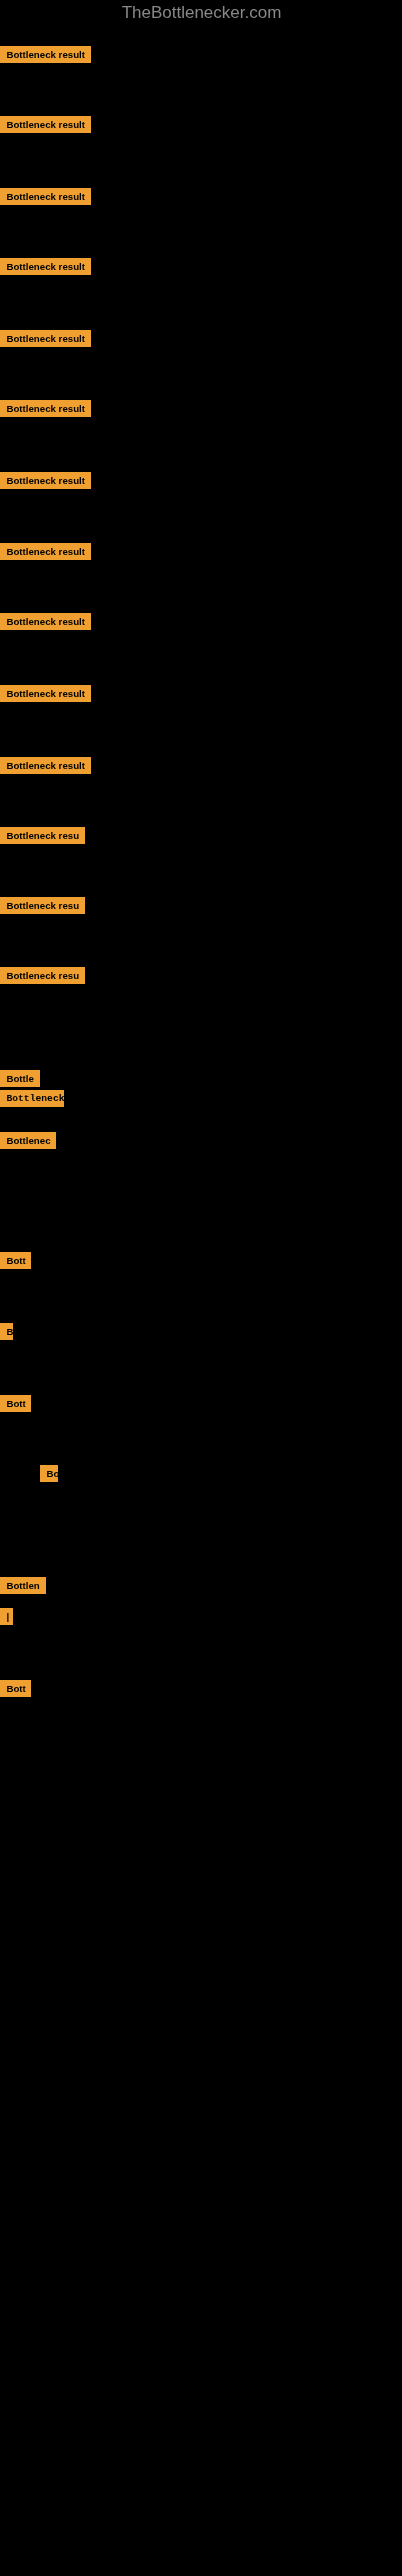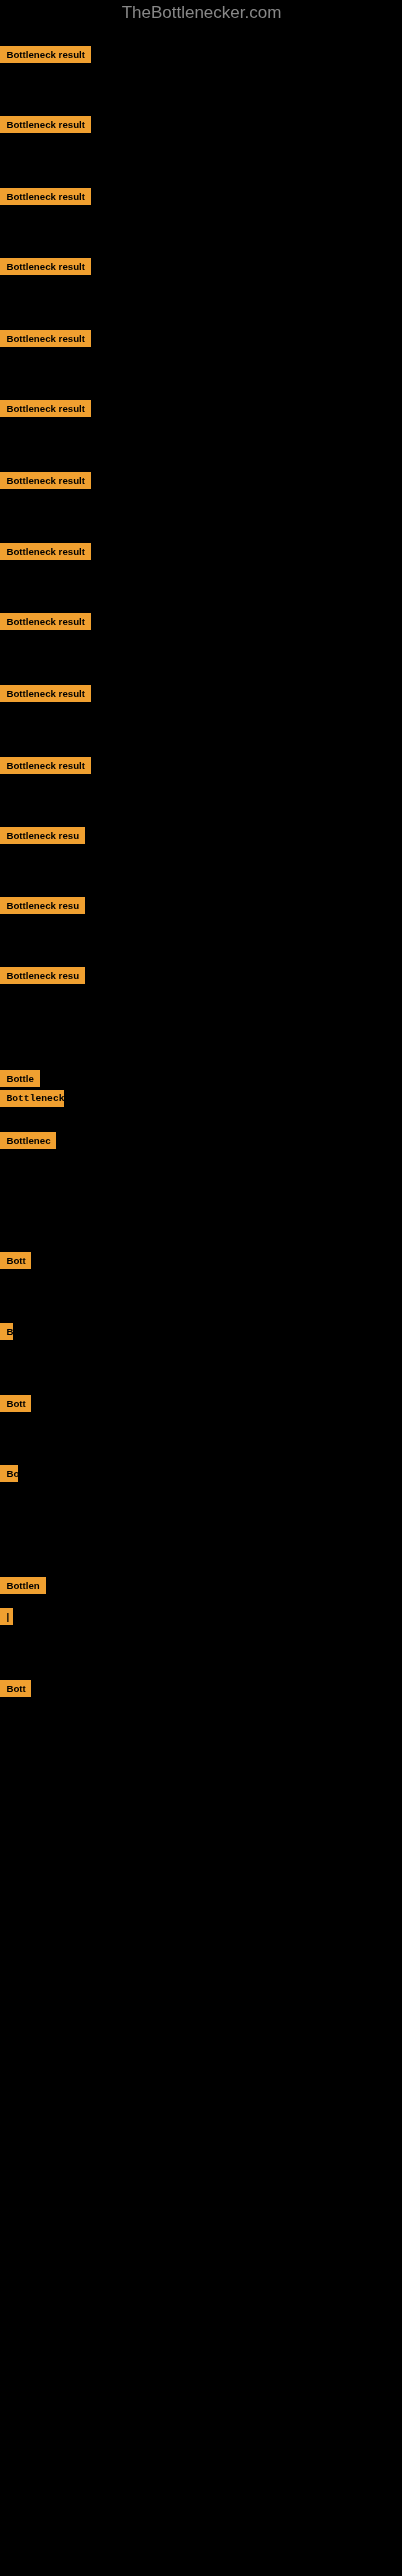--- a/index.html
+++ b/index.html
@@ -55,18 +55,18 @@
     <div class="bottleneck-badge" style="top: 757px; max-width: 115px;">Bottleneck result</div>
     <div class="bottleneck-badge" style="top: 827px; max-width: 97px;">Bottleneck resu</div>
     <div class="bottleneck-badge" style="top: 897px; max-width: 93px;">Bottleneck resu</div>
     <div class="bottleneck-badge" style="top: 967px; max-width: 89px;">Bottleneck resu</div>
     <div class="bottleneck-badge" style="top: 1090px; max-width: 64px; font-family: Liberation Mono, monospace;">Bottleneck</div>
     <div class="bottleneck-badge" style="top: 1070px; max-width: 40px;">Bottle</div>
     <div class="bottleneck-badge" style="top: 1125px; max-width: 56px; margin-top: 7px;">Bottlenec</div>
     <div class="bottleneck-badge" style="top: 1252px; max-width: 31px;">Bott</div>
     <div class="bottleneck-badge" style="top: 1323px; max-width: 11.3px;">B</div>
     <div class="bottleneck-badge" style="top: 1395px; max-width: 31px;">Bott</div>
-    <div class="bottleneck-badge" style="top: 1465px; max-width: 17.7px;">Bo</div>
+    <div class="bottleneck-badge" style="top: 1465px; max-width: 17.7px; margin-left: 40px;">Bo</div>
     <div class="bottleneck-badge" style="top: 1537px; max-width: 48px; margin-top: 40px;">Bottlen</div>
     <div class="bottleneck-badge" style="top: 1608px; max-width: 6.4px;">|</div>
     <div class="bottleneck-badge" style="top: 1680px; max-width: 31px;">Bott</div>
   </div>
 
 
 </body></html>

